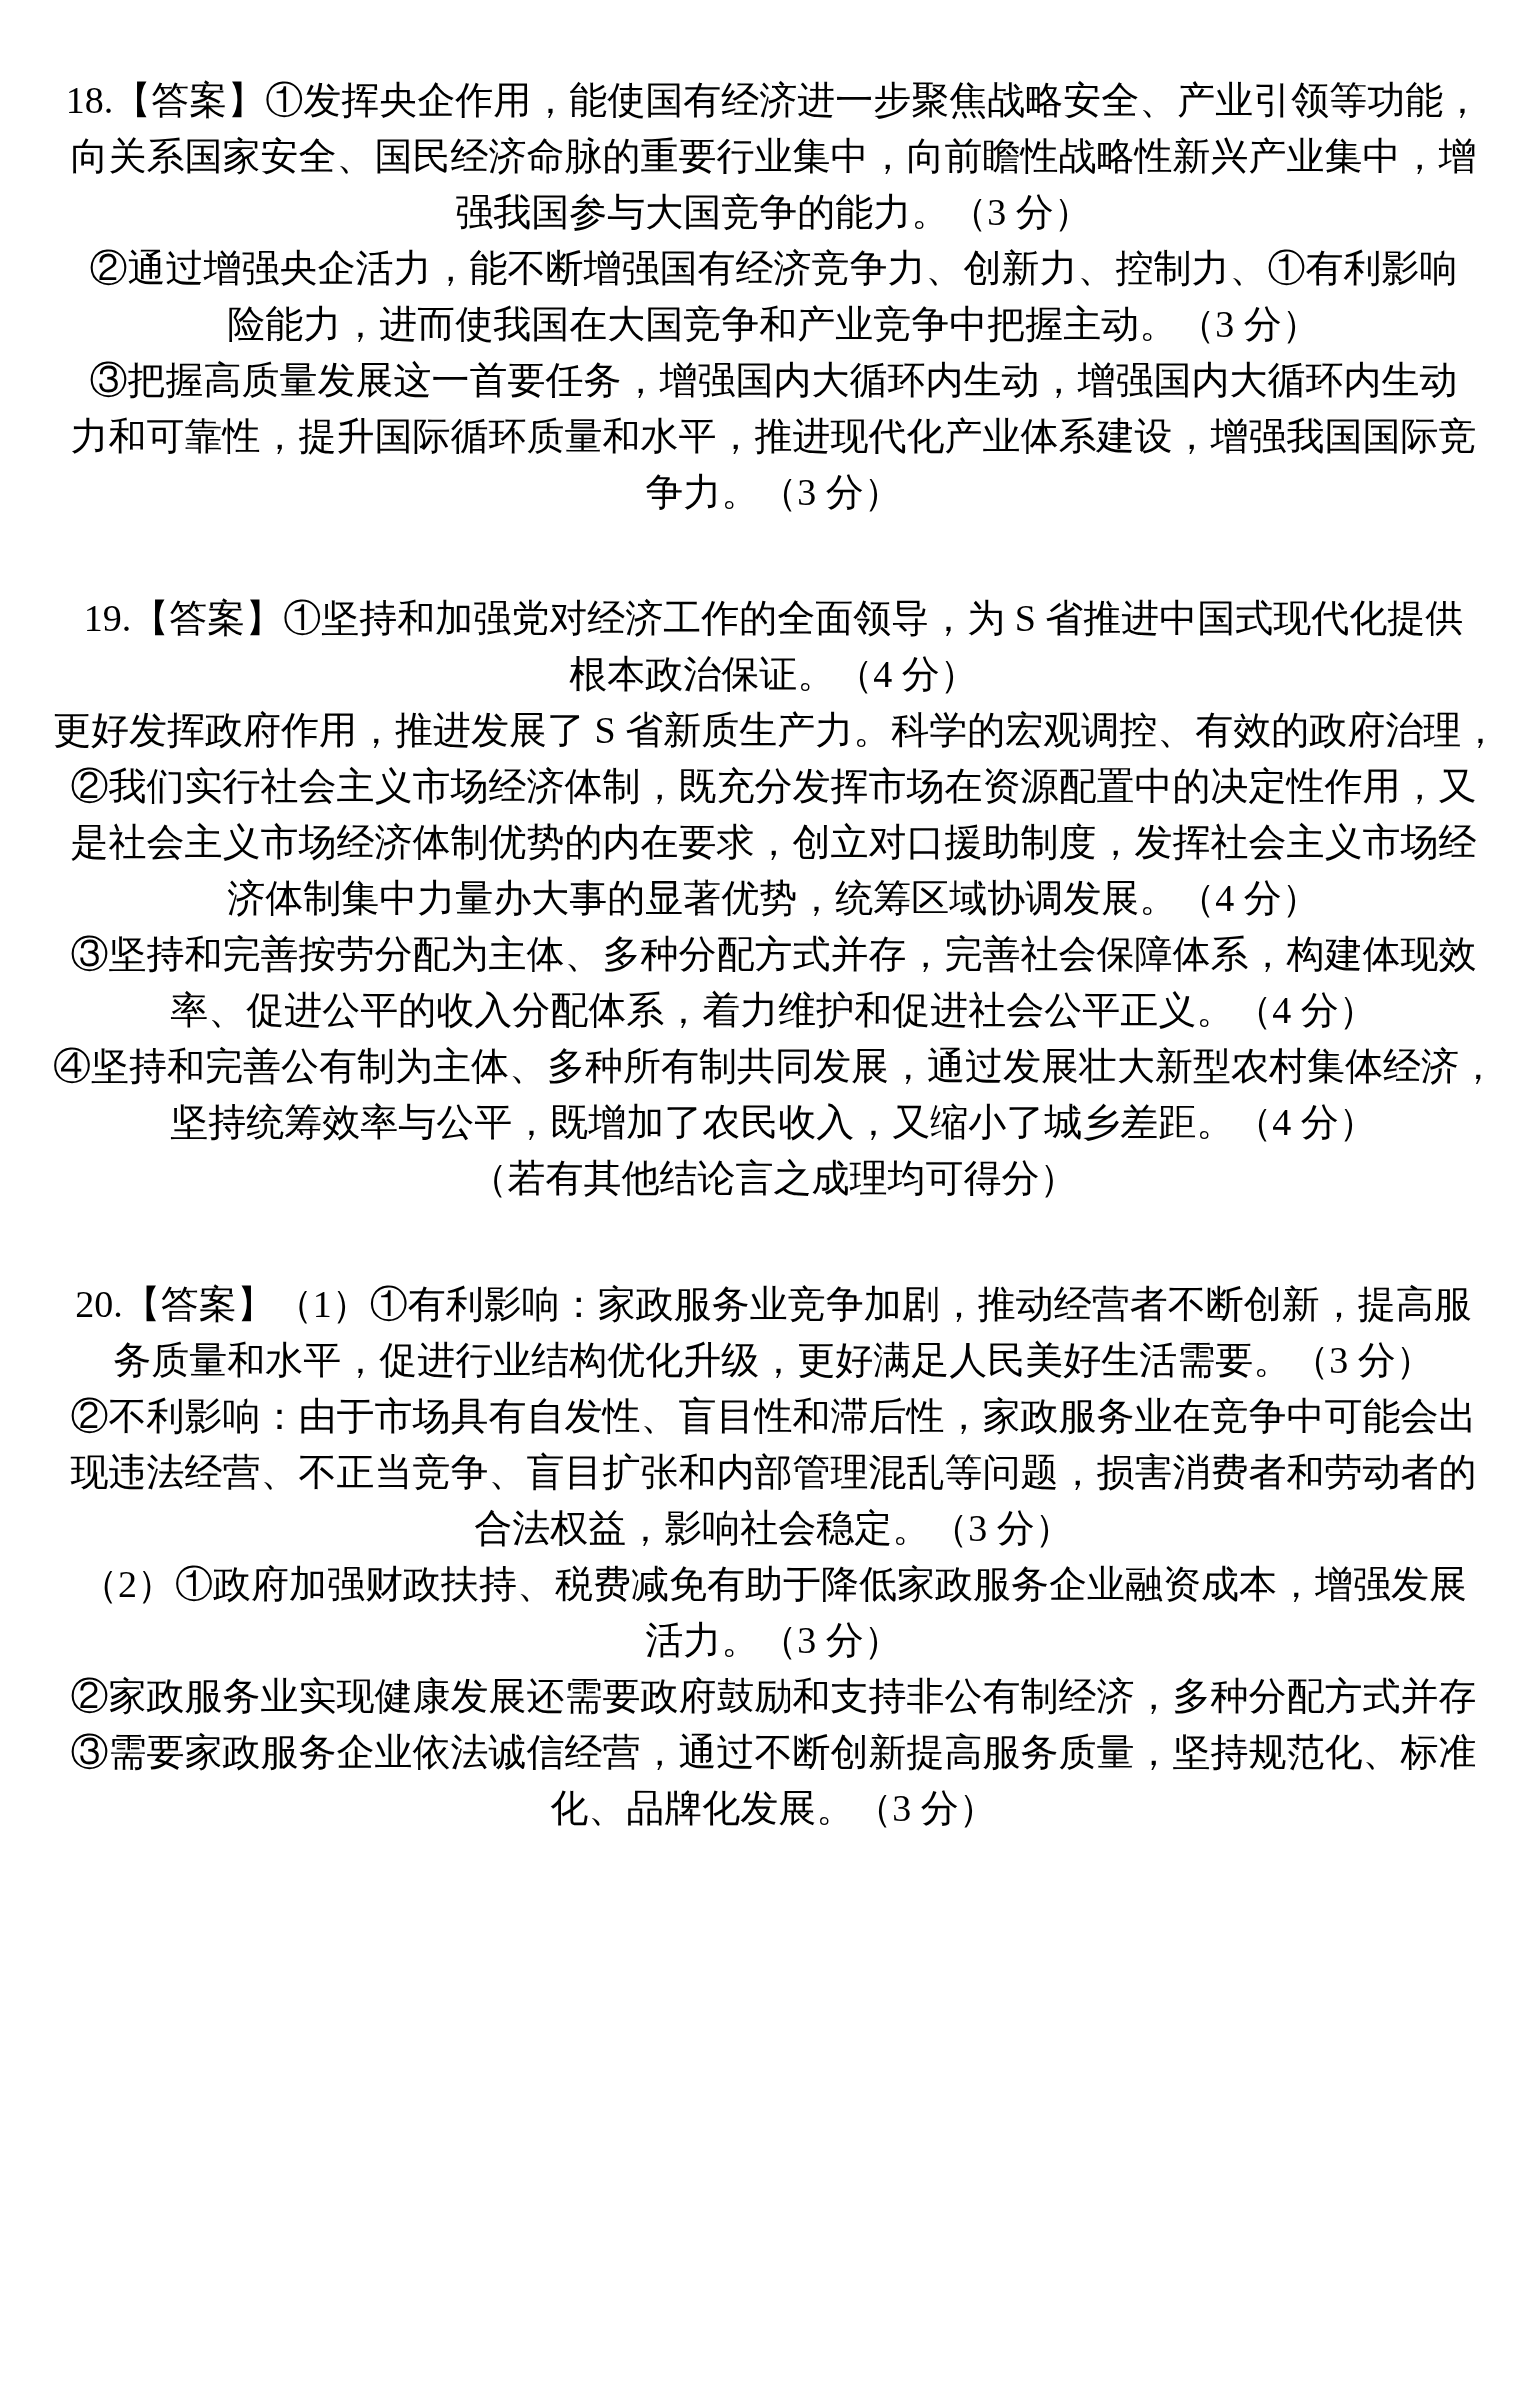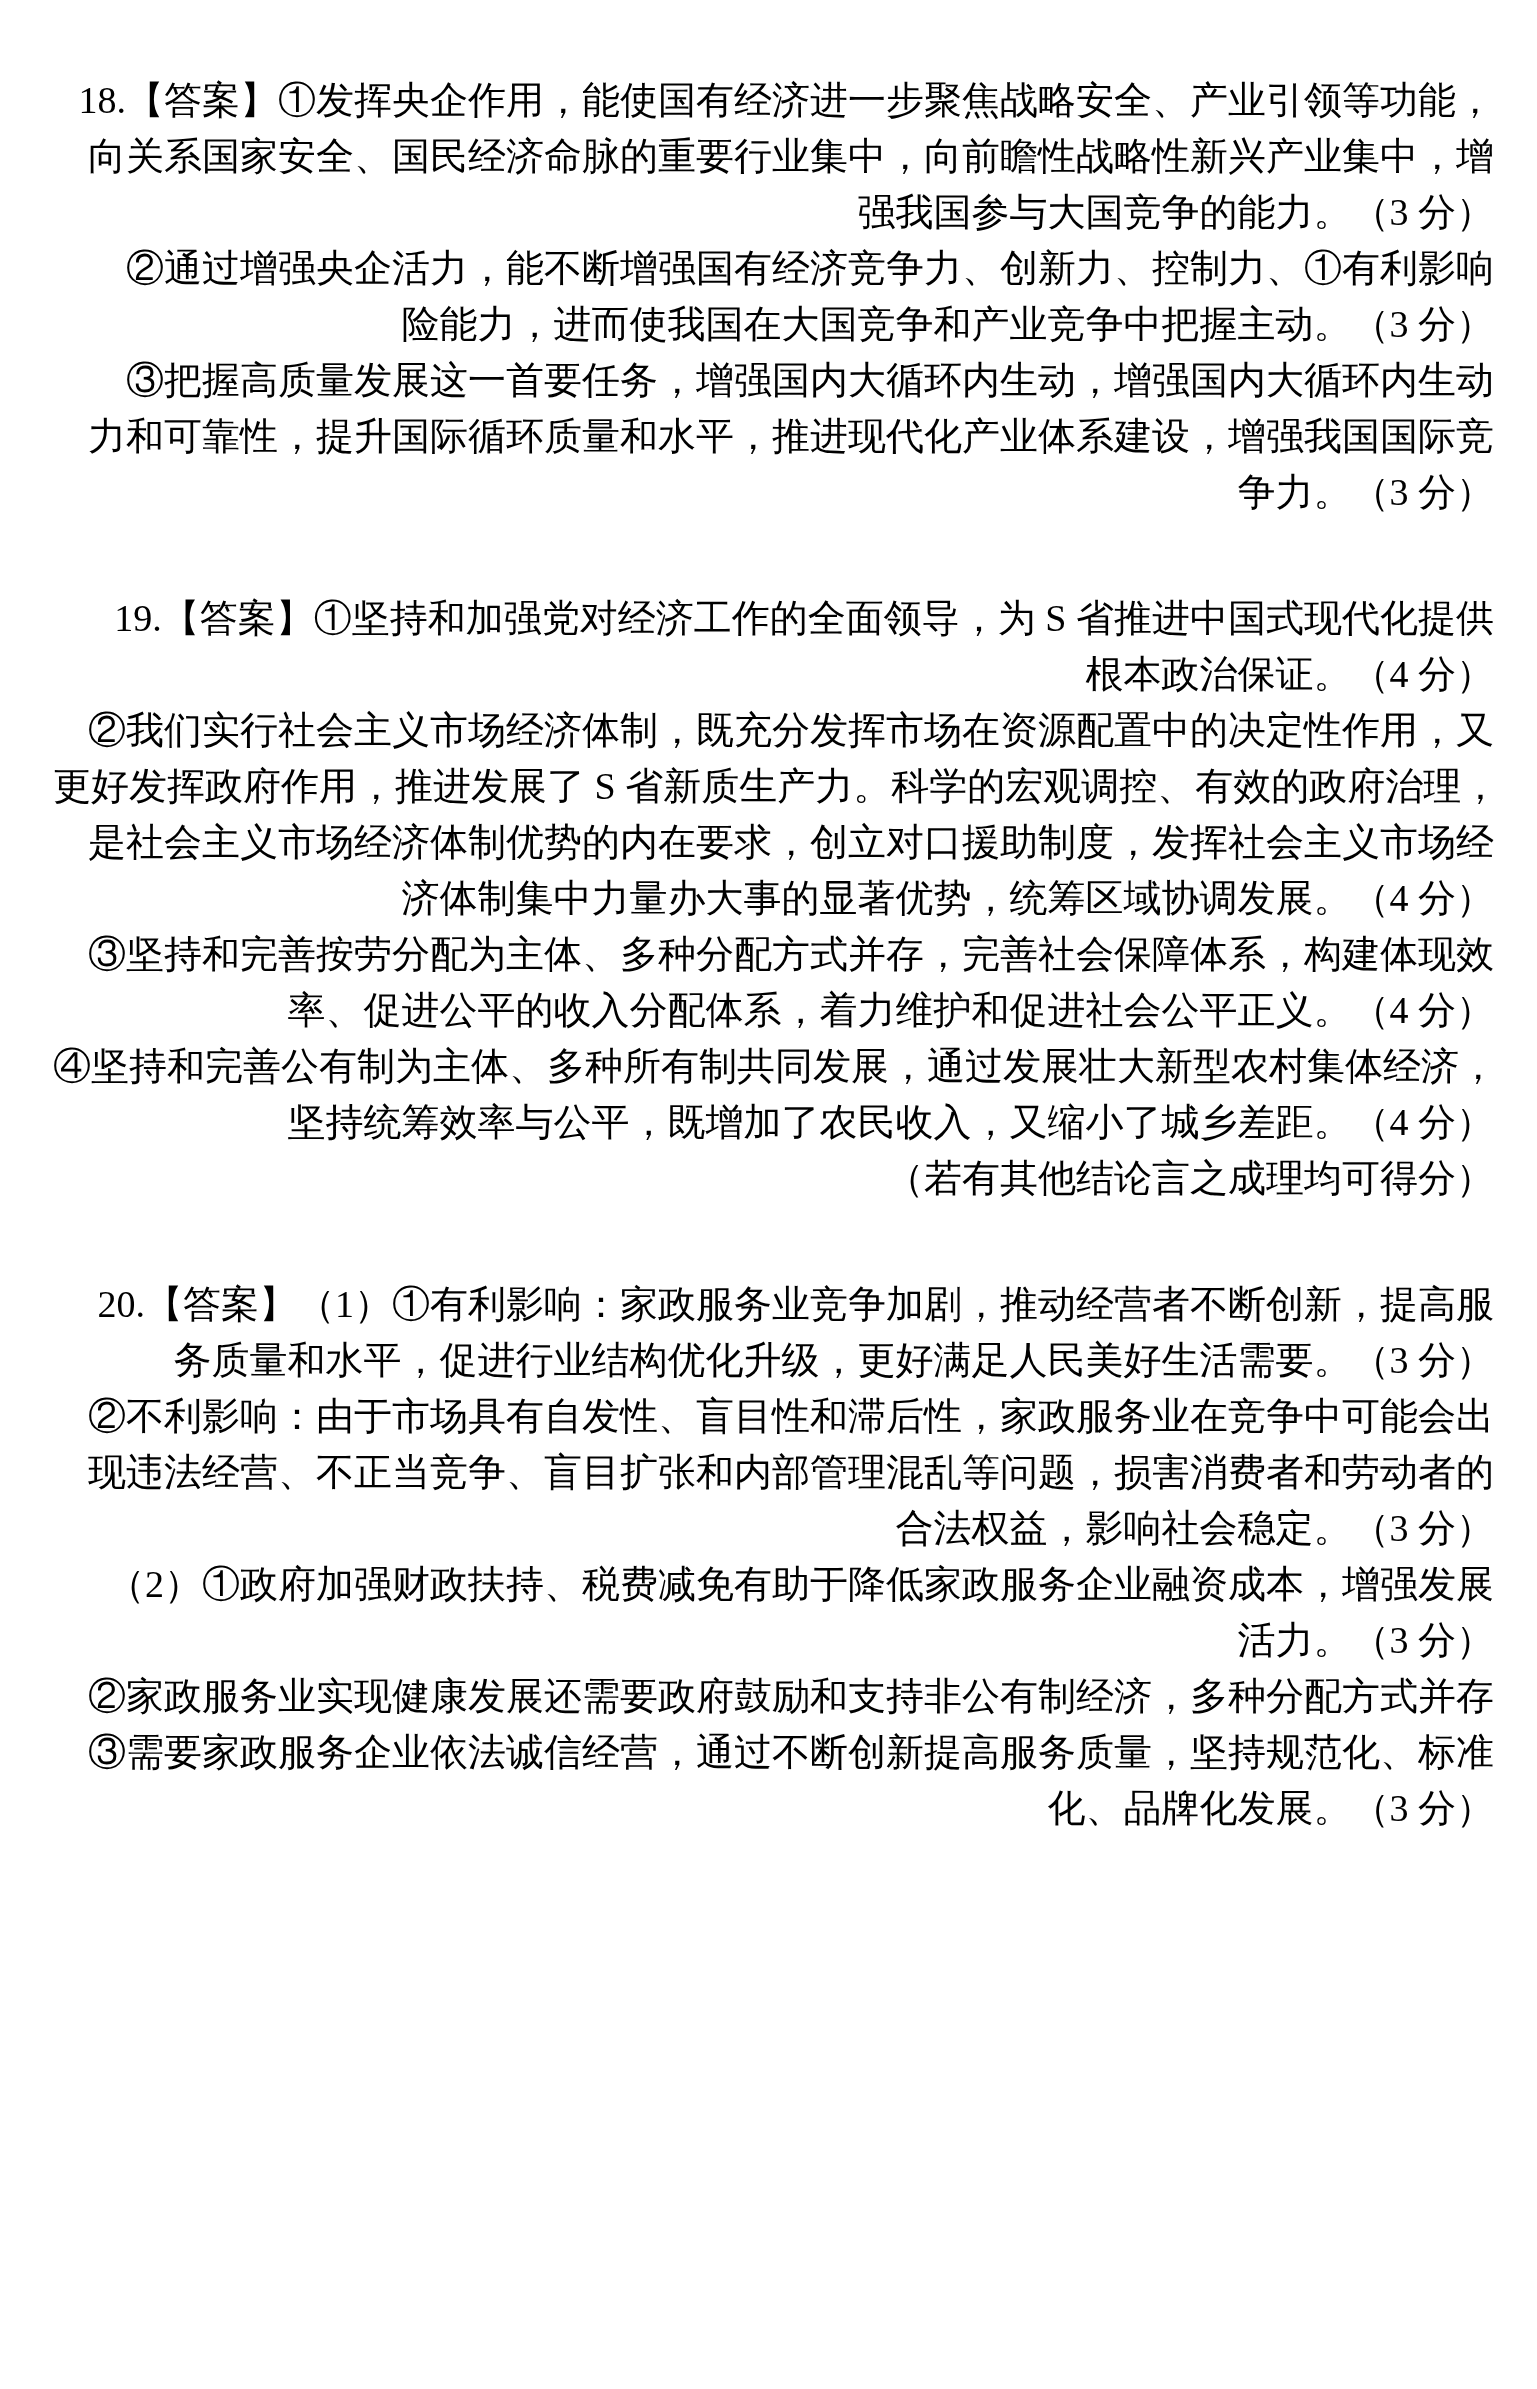--- a/index.html
+++ b/index.html
@@ -21,21 +21,21 @@
   }
   .answer-block {
     margin: 0;
   }
   .line {
     font-size: 38px;
     line-height: 56px;
     height: 56px;
     white-space: nowrap;
     overflow: hidden;
-    text-align: right;
+    text-align: center;
   }
   .block-gap {
     height: 70px;
   }
 </style>
 </head>
 <body>
 
 <div class="page">
   <div class="content">
@@ -49,22 +49,22 @@
       <div class="line">③把握高质量发展这一首要任务，增强国内大循环内生动，增强国内大循环内生动</div>
       <div class="line">力和可靠性，提升国际循环质量和水平，推进现代化产业体系建设，增强我国国际竞</div>
       <div class="line">争力。（3 分）</div>
     </section>
 
     <div class="block-gap"></div>
 
     <section class="answer-block">
       <div class="line">19.【答案】①坚持和加强党对经济工作的全面领导，为 S 省推进中国式现代化提供</div>
       <div class="line">根本政治保证。（4 分）</div>
+      <div class="line">更好发挥政府作用，推进发展了 S 省新质生产力。科学的宏观调控、有效的政府治理，</div>
       <div class="line">②我们实行社会主义市场经济体制，既充分发挥市场在资源配置中的决定性作用，又</div>
-      <div class="line">更好发挥政府作用，推进发展了 S 省新质生产力。科学的宏观调控、有效的政府治理，</div>
       <div class="line">是社会主义市场经济体制优势的内在要求，创立对口援助制度，发挥社会主义市场经</div>
       <div class="line">济体制集中力量办大事的显著优势，统筹区域协调发展。（4 分）</div>
       <div class="line">③坚持和完善按劳分配为主体、多种分配方式并存，完善社会保障体系，构建体现效</div>
       <div class="line">率、促进公平的收入分配体系，着力维护和促进社会公平正义。（4 分）</div>
       <div class="line">④坚持和完善公有制为主体、多种所有制共同发展，通过发展壮大新型农村集体经济，</div>
       <div class="line">坚持统筹效率与公平，既增加了农民收入，又缩小了城乡差距。（4 分）</div>
       <div class="line">（若有其他结论言之成理均可得分）</div>
     </section>
 
     <div class="block-gap"></div>

